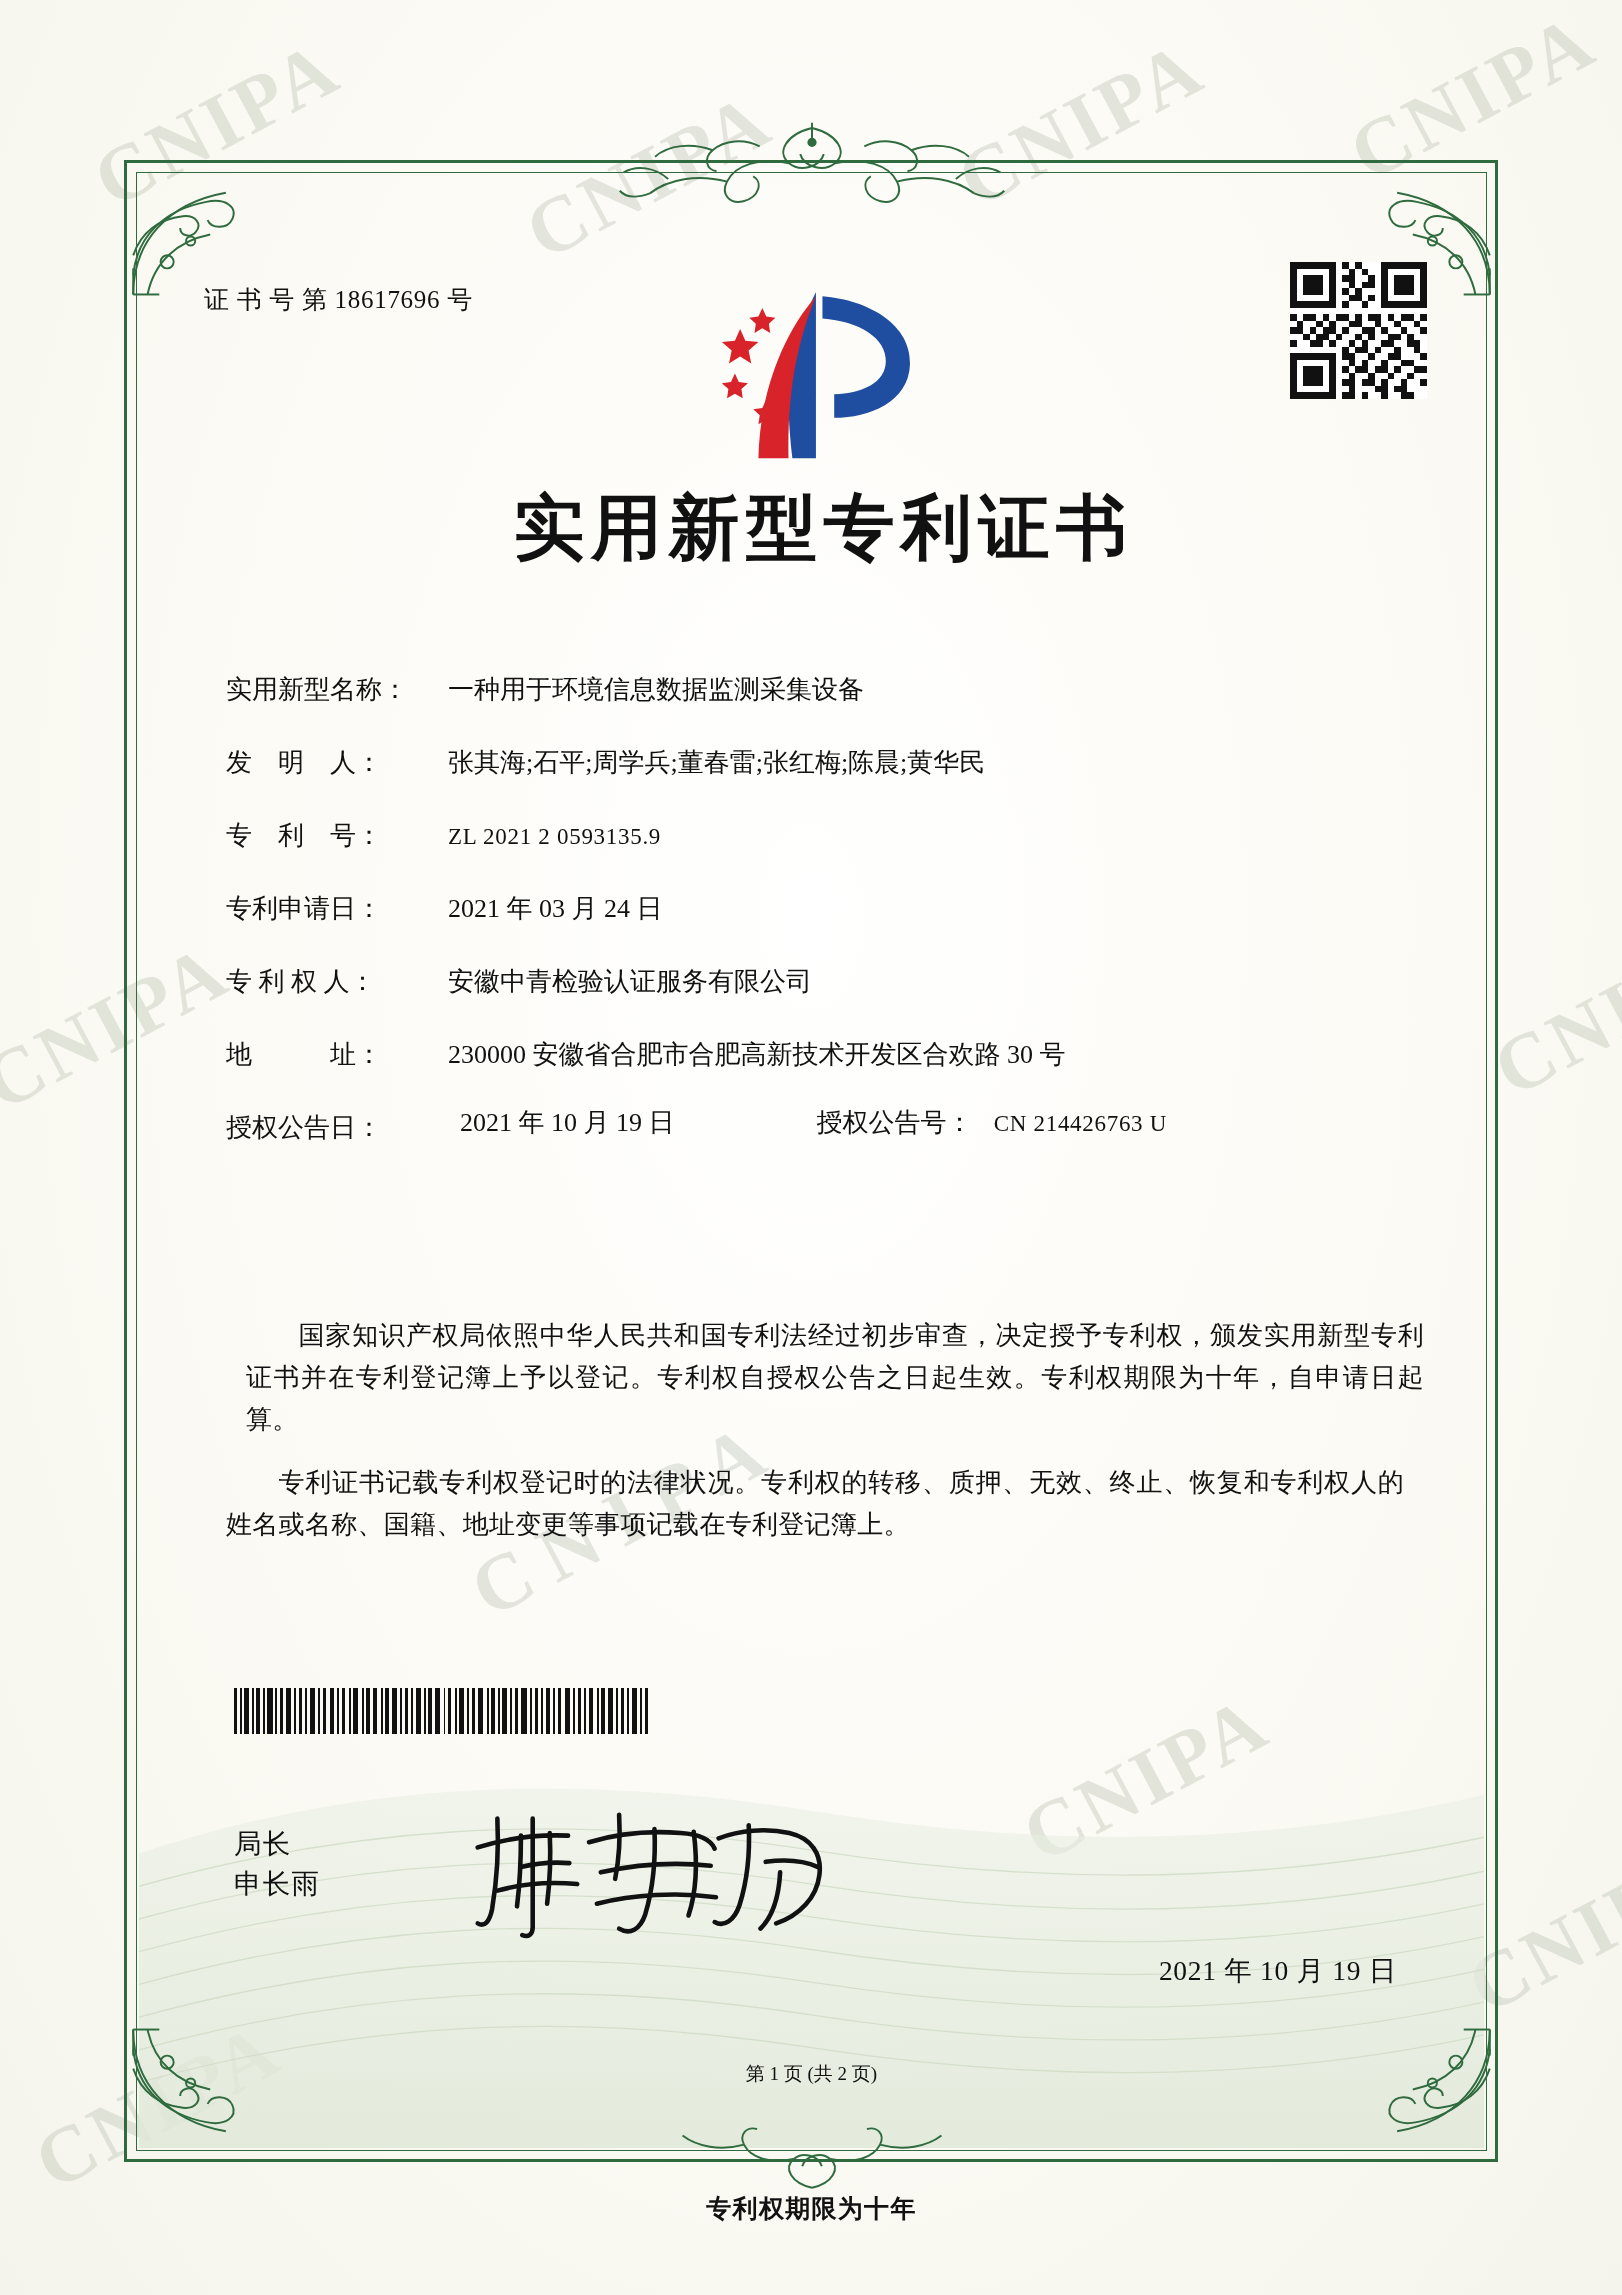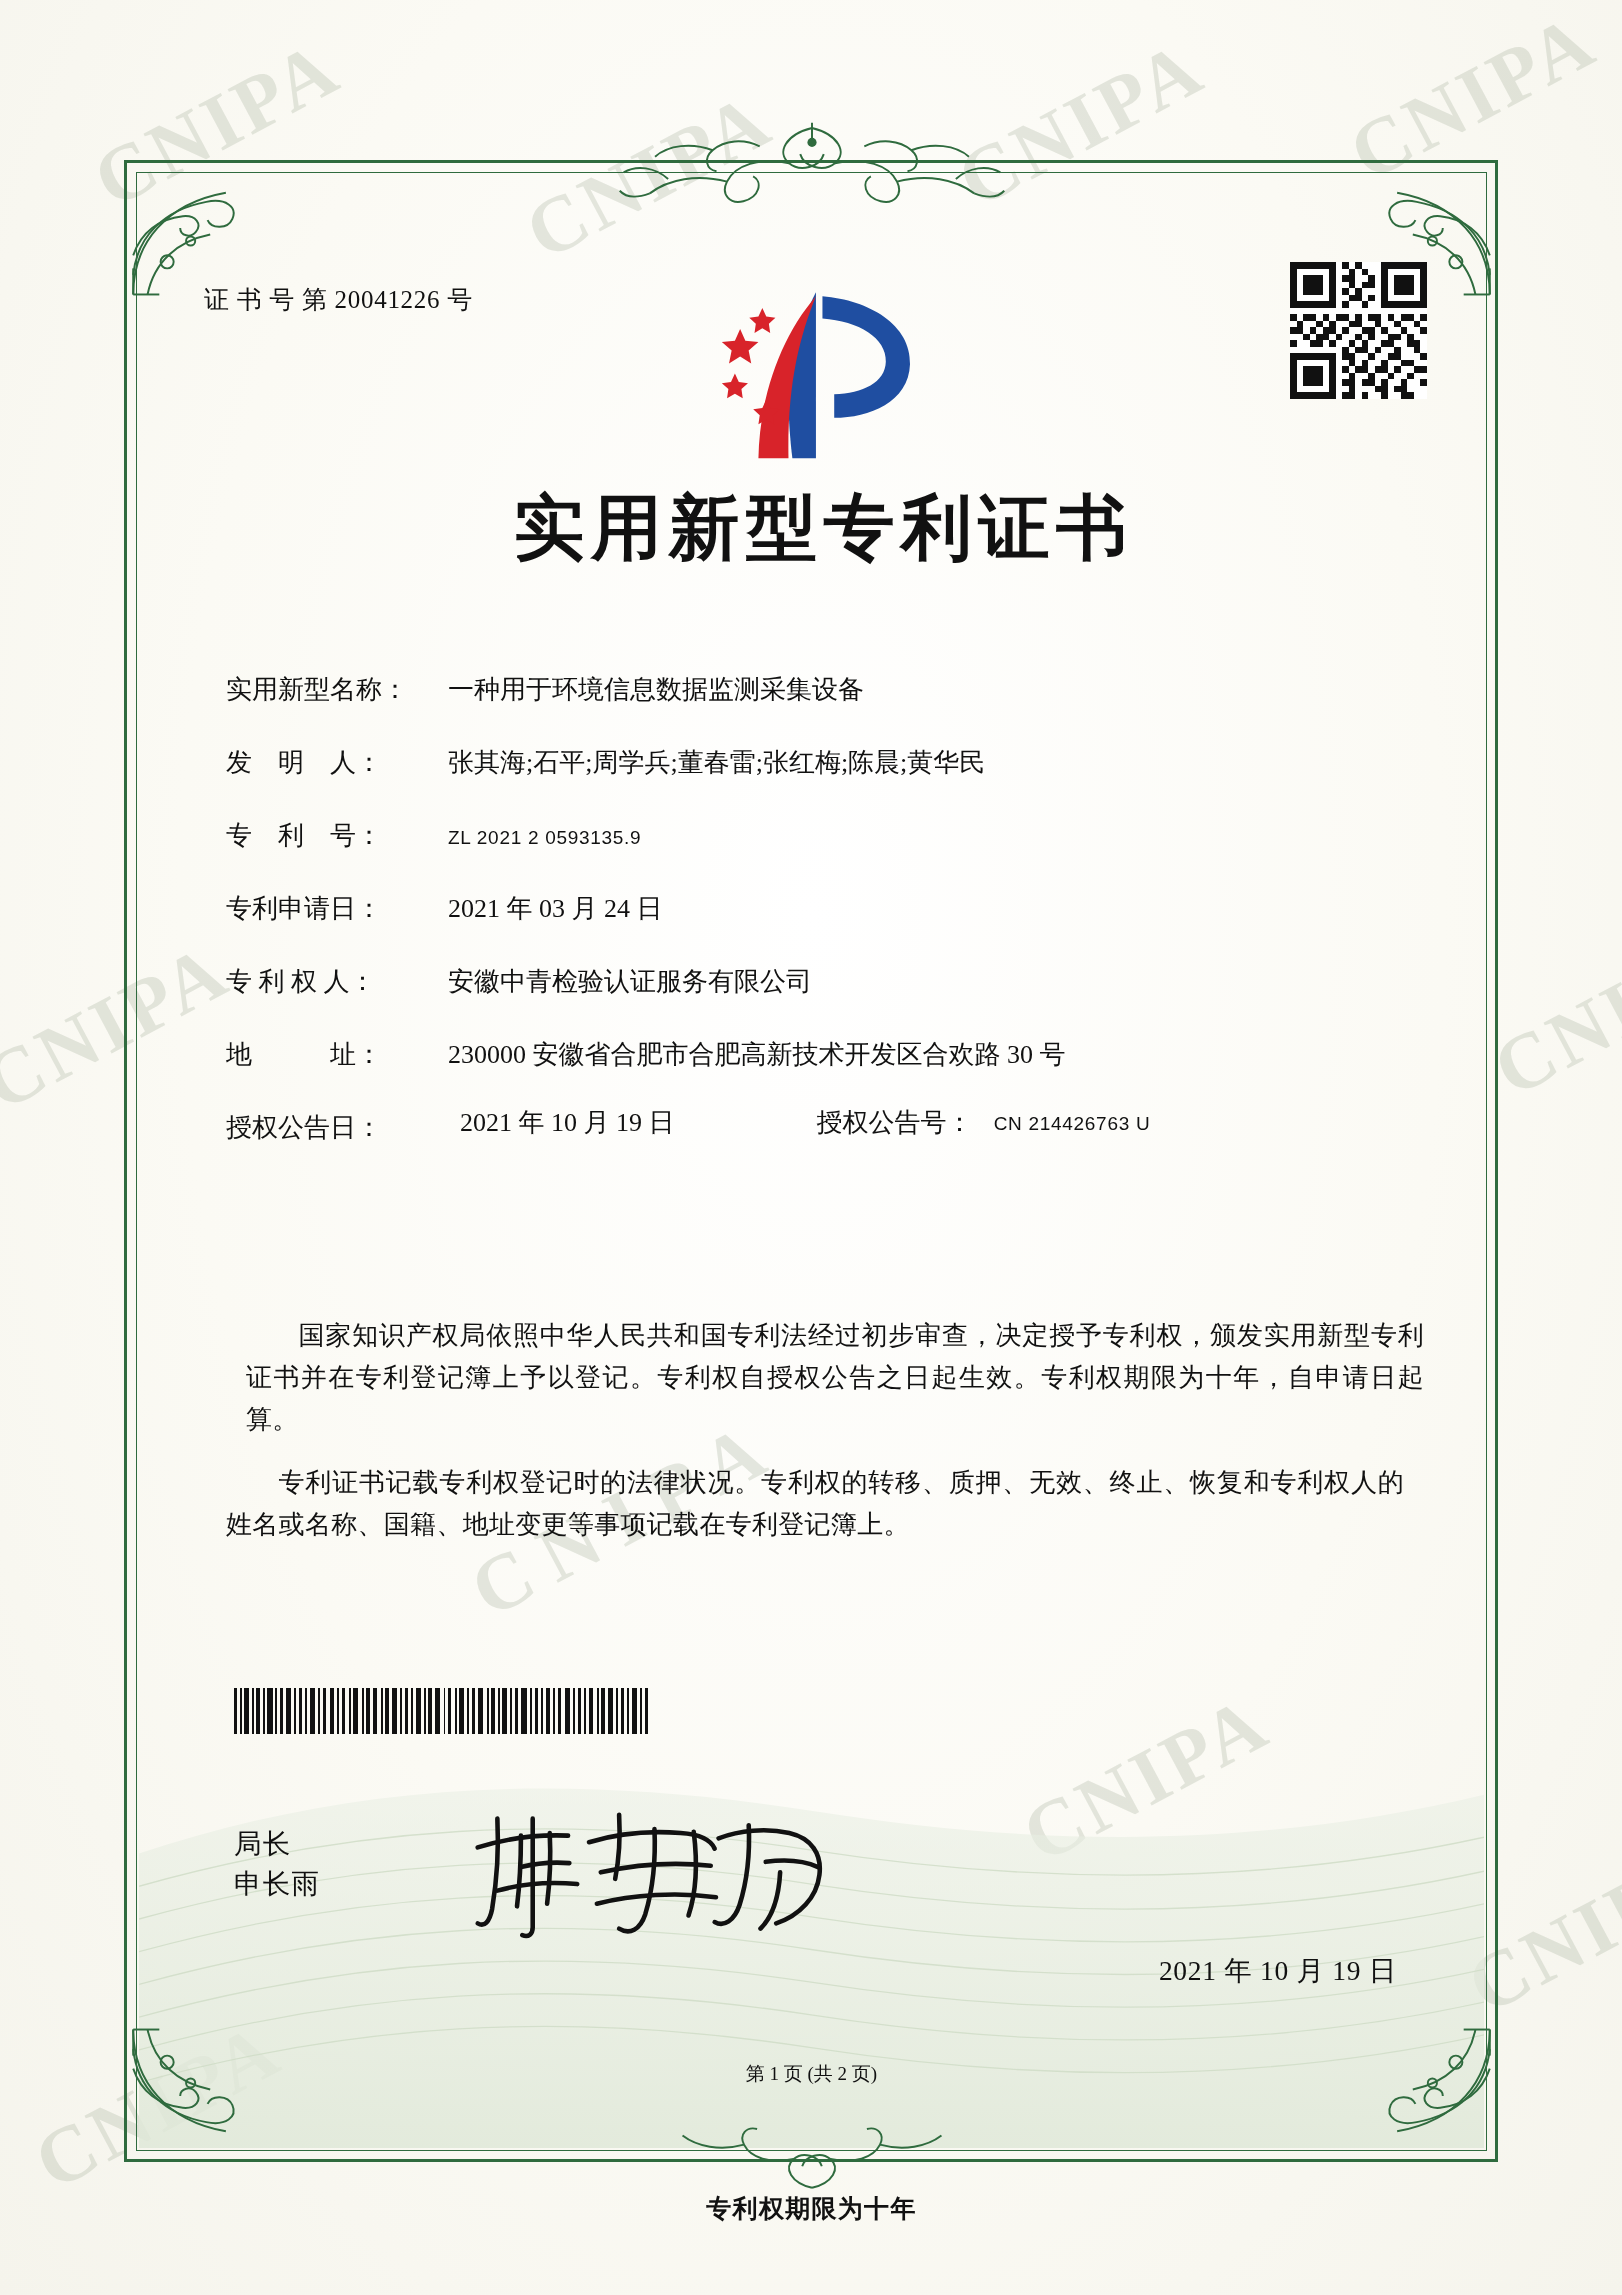--- a/index.html
+++ b/index.html
@@ -151,21 +151,21 @@
     margin-bottom: 37px;
     white-space: nowrap;
   }
   .field-label {
     width: 222px;
     flex: 0 0 222px;
     letter-spacing: 0px;
     margin-top: 10px;
   }
   .field-value { letter-spacing: 0px; }
-  .mono-val { font-family: Liberation Sans, sans-serif; font-size: 19px; letter-spacing: 0.7px;}
+  .mono-val { font-family: Liberation Serif, serif; font-size: 23px; letter-spacing: 0.7px;}
 
   .pub-row {
     display: flex;
     align-items: center;
     margin-bottom: 26px;
     white-space: nowrap;
     gap: 12px;
   }
   .pub-gap { display: inline-block; width: 118px; }
 
@@ -357,21 +357,21 @@
       <path d="M8,140 C20,104 48,84 84,80 C104,78 114,92 104,104 C96,114 80,110 80,98"></path>
       <path d="M30,200 C40,150 76,118 126,108"></path>
       <circle cx="60" cy="150" r="10"></circle>
       <circle cx="96" cy="118" r="7"></circle>
       <path d="M8,200 L8,160"></path>
       <path d="M8,200 L48,200"></path>
     </svg>
   </div>
 
   <div style="position:absolute; left:204px; top:283px;">
-    <div class="cert-no">证 书 号 第 20041226 号</div>
+    <div class="cert-no">证 书 号 第 18617696 号</div>
   </div>
 
   <div class="qr">
     <svg viewBox="0 0 21 21" width="137" height="137" shape-rendering="crispEdges">
       <rect width="21" height="21" fill="#ffffff"></rect>
       <g fill="#111111">
         <rect x="0" y="0" width="7" height="1"></rect>
           <rect x="0" y="6" width="7" height="1"></rect>
         <rect x="0" y="0" width="1" height="7"></rect>
           <rect x="6" y="0" width="1" height="7"></rect>

